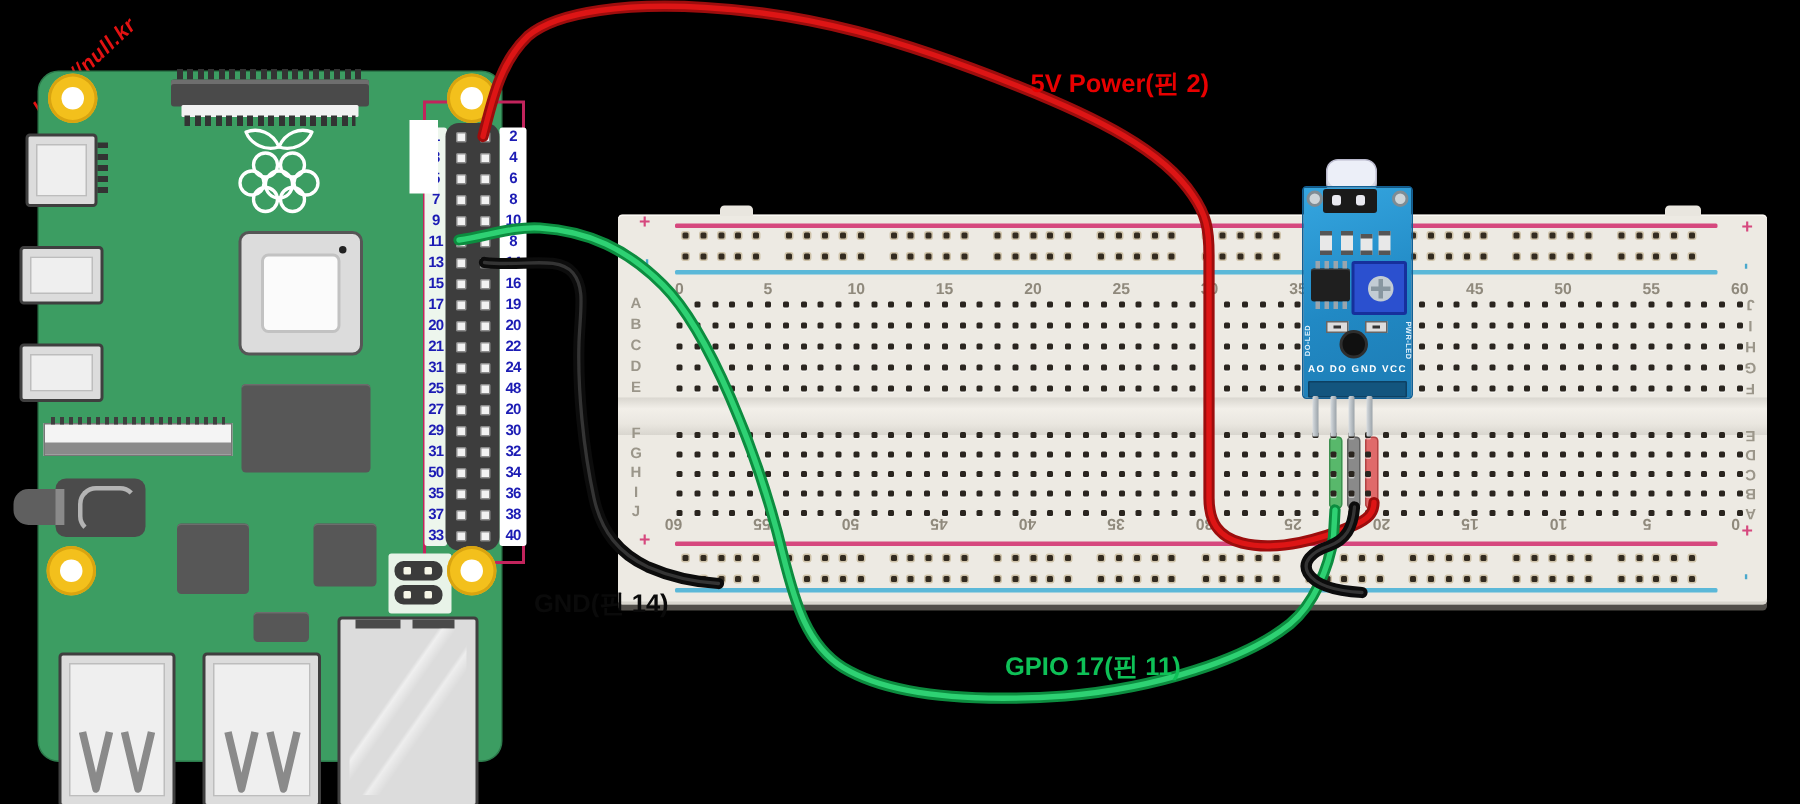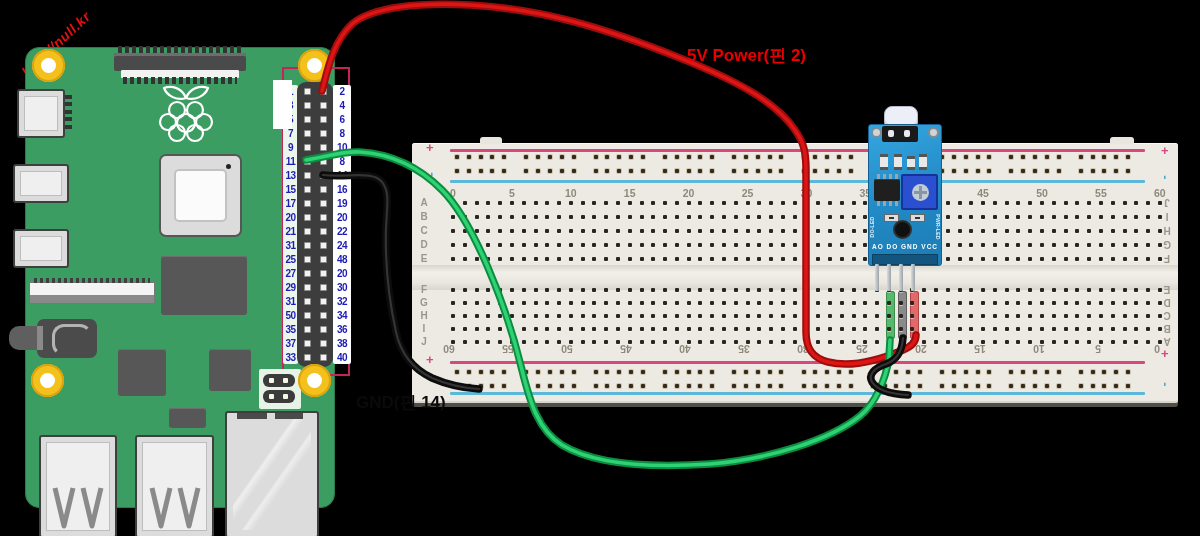--- a/index.html
+++ b/index.html
@@ -1250,14 +1250,15 @@
       <path d="M323,175 C348,178 372,170 382,182 C390,192 387,205 386,228 C385,260 389,300 396,332 C401,355 413,369 432,378 C448,385 463,388 479,389" stroke="#0c0c0c" stroke-width="7.5"></path>
       <path d="M323,175 C348,178 372,170 382,182 C390,192 387,205 386,228 C385,260 389,300 396,332 C401,355 413,369 432,378 C448,385 463,388 479,389" stroke="#343434" stroke-width="2.2"></path>
     </g>
     <g fill="none" stroke-linecap="round">
       <path d="M903,338 C902,352 897,360 886,364 C874,368 868,375 872,382 C877,390 890,394 908,395" stroke="#0c0c0c" stroke-width="7.5"></path>
       <path d="M903,338 C902,352 897,360 886,364 C874,368 868,375 872,382 C877,390 890,394 908,395" stroke="#343434" stroke-width="2.2"></path>
     </g>
   </svg>
 
   <div class="wire-label lbl-red">5V Power(핀 2)</div>
+  <div class="wire-label lbl-green">GPIO 17(핀 11)</div>
   <div class="wire-label lbl-black">GND(핀 14)</div>
 </div>
 
 </body></html>

